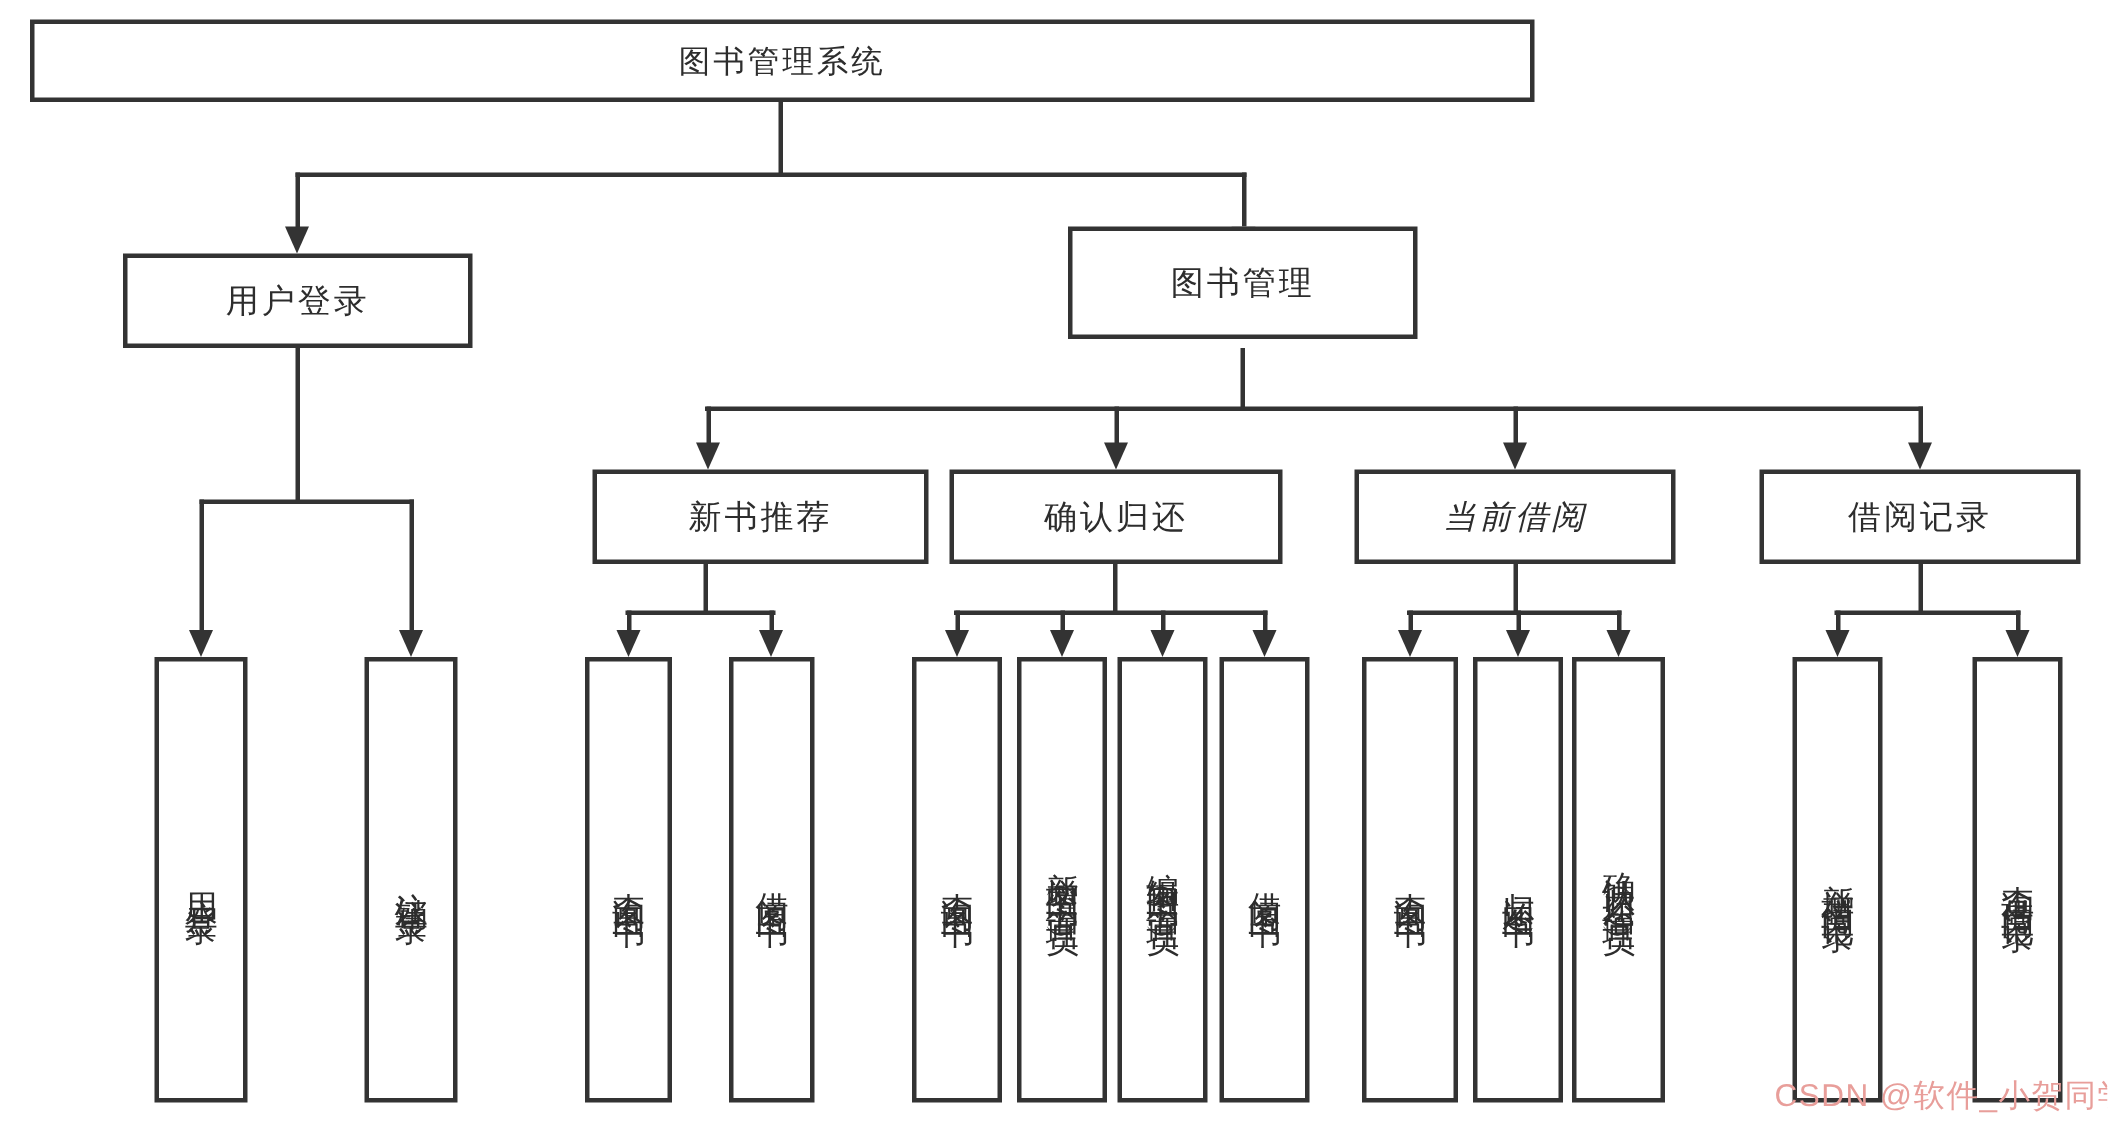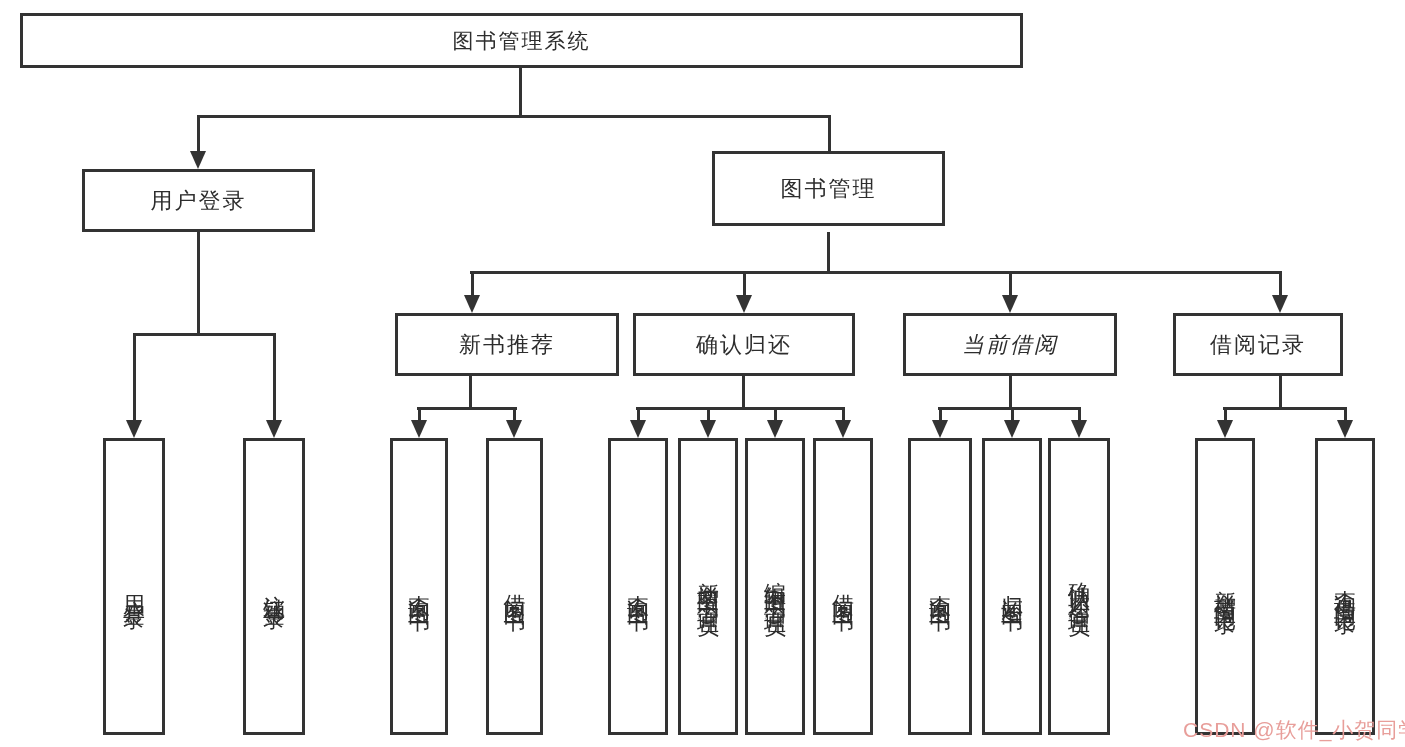--- a/index.html
+++ b/index.html
@@ -76,21 +76,21 @@
 
   <div class="box hbox" style="left:363px; top:313px; width:224px; height:63px;margin-left:32px;">
     <span>新书推荐</span>
   </div>
   <div class="box hbox" style="left:633px; top:313px; width:222px; height:63px;">
     <span>确认归还</span>
   </div>
   <div class="box hbox" style="left:903px; top:313px; width:214px; height:63px;font-style:italic;">
     <span>当前借阅</span>
   </div>
-  <div class="box hbox" style="left:1173px; top:313px; width:170px; height:63px;">
+  <div class="box hbox" style="left:1173px; top:313px; width:214px; height:63px;">
     <span>借阅记录</span>
   </div>
 
   <div class="ln" style="left:469px; top:376px; width:3px; height:34px;"></div>
   <div class="ln" style="left:417px; top:407px; width:100px; height:3px;"></div>
   <div class="arr" style="left:411px; top:407px; height:31px;"></div>
   <div class="arr" style="left:506px; top:407px; height:31px;"></div>
 
   <div class="ln" style="left:742px; top:376px; width:3px; height:34px;"></div>
   <div class="ln" style="left:636px; top:407px; width:209px; height:3px;"></div>

